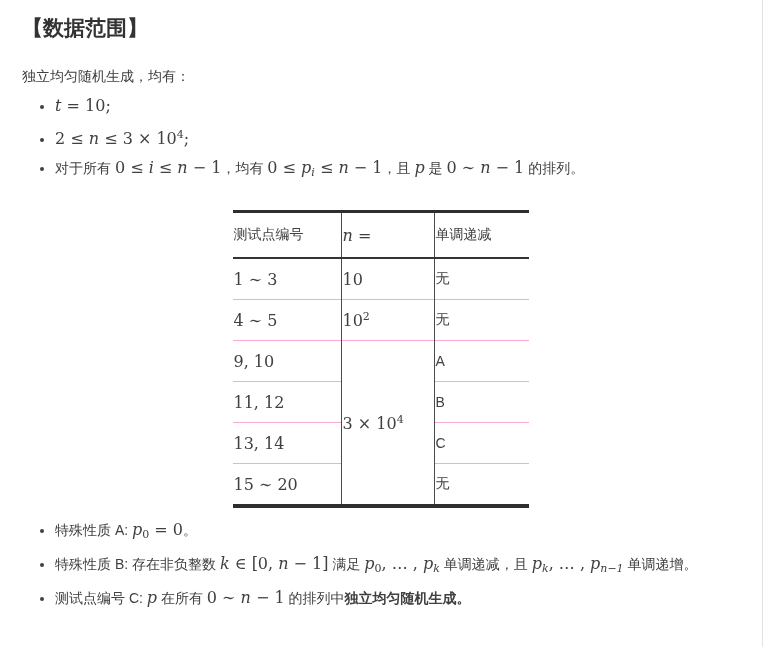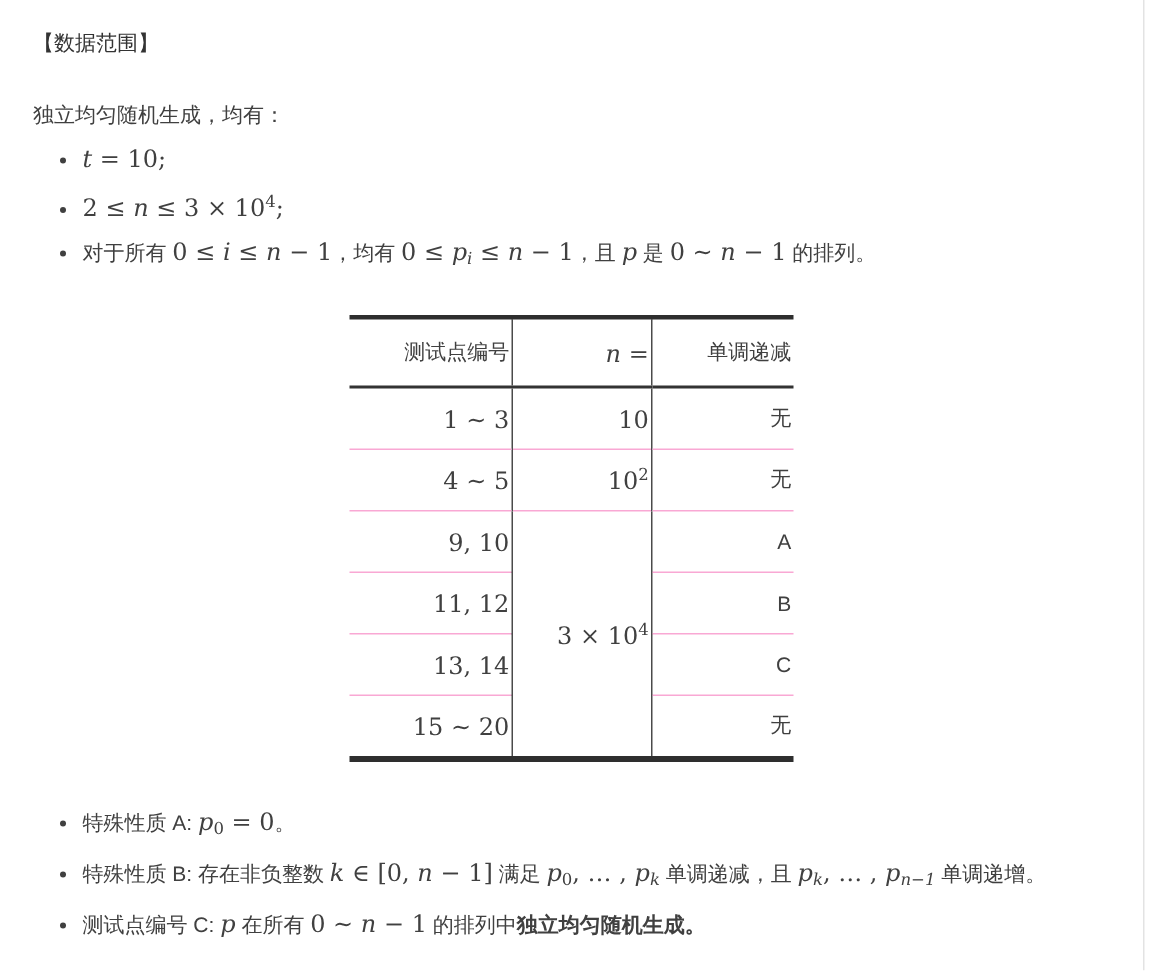--- a/index.html
+++ b/index.html
@@ -9,37 +9,37 @@
     color:#404040;
     font-family:"Liberation Sans","DejaVu Sans",sans-serif;
     font-size:14px;
     position:relative;
     overflow:hidden;
   }
   .content{ margin-left:22px; margin-right:30px; }
 
   .page-title{
     margin:18px 0 0 0;
-    font-size:14px;
+    font-size:21px;
     line-height:20px;
-    font-weight:normal;
+    font-weight:bold;
     color:#333333;
   }
   .intro{
     margin:30px 0 0 0;
     line-height:16px;
   }
 
   ul.blist{
     list-style:disc;
     margin:0;
     padding-left:33px;
   }
   ul.constraints{ margin-top:8px; }
-  ul.properties{ margin-top:26px; max-width:692px; }
+  ul.properties{ margin-top:8px; max-width:692px; }
   ul.blist li{
     line-height:28px;
     margin-bottom:1px;
   }
 
   
   .seg{ white-space:pre-wrap; }
   .m,.mn{
     font-family:"DejaVu Serif","Liberation Serif",serif;
     font-size:16px;
@@ -48,21 +48,21 @@
   .ms{ font-size:11px; vertical-align:-3px; }
   .msup{ font-size:11px; vertical-align:6px; }
   .b{ font-weight:bold; }
 
   
   table.data-table{
     border-collapse:collapse;
     margin:23px auto 0 auto;
     border-top:3px solid #2e2e2e;
     border-bottom:4px solid #2e2e2e;
-    text-align:right;
+    text-align:left;
   }
   table.data-table th{
     height:42px;
     font-weight:normal;
     border-bottom:2px solid #333333;
   }
   table.data-table td{
     height:38px;
     border-top:1px solid #f9a8d4;
   }

